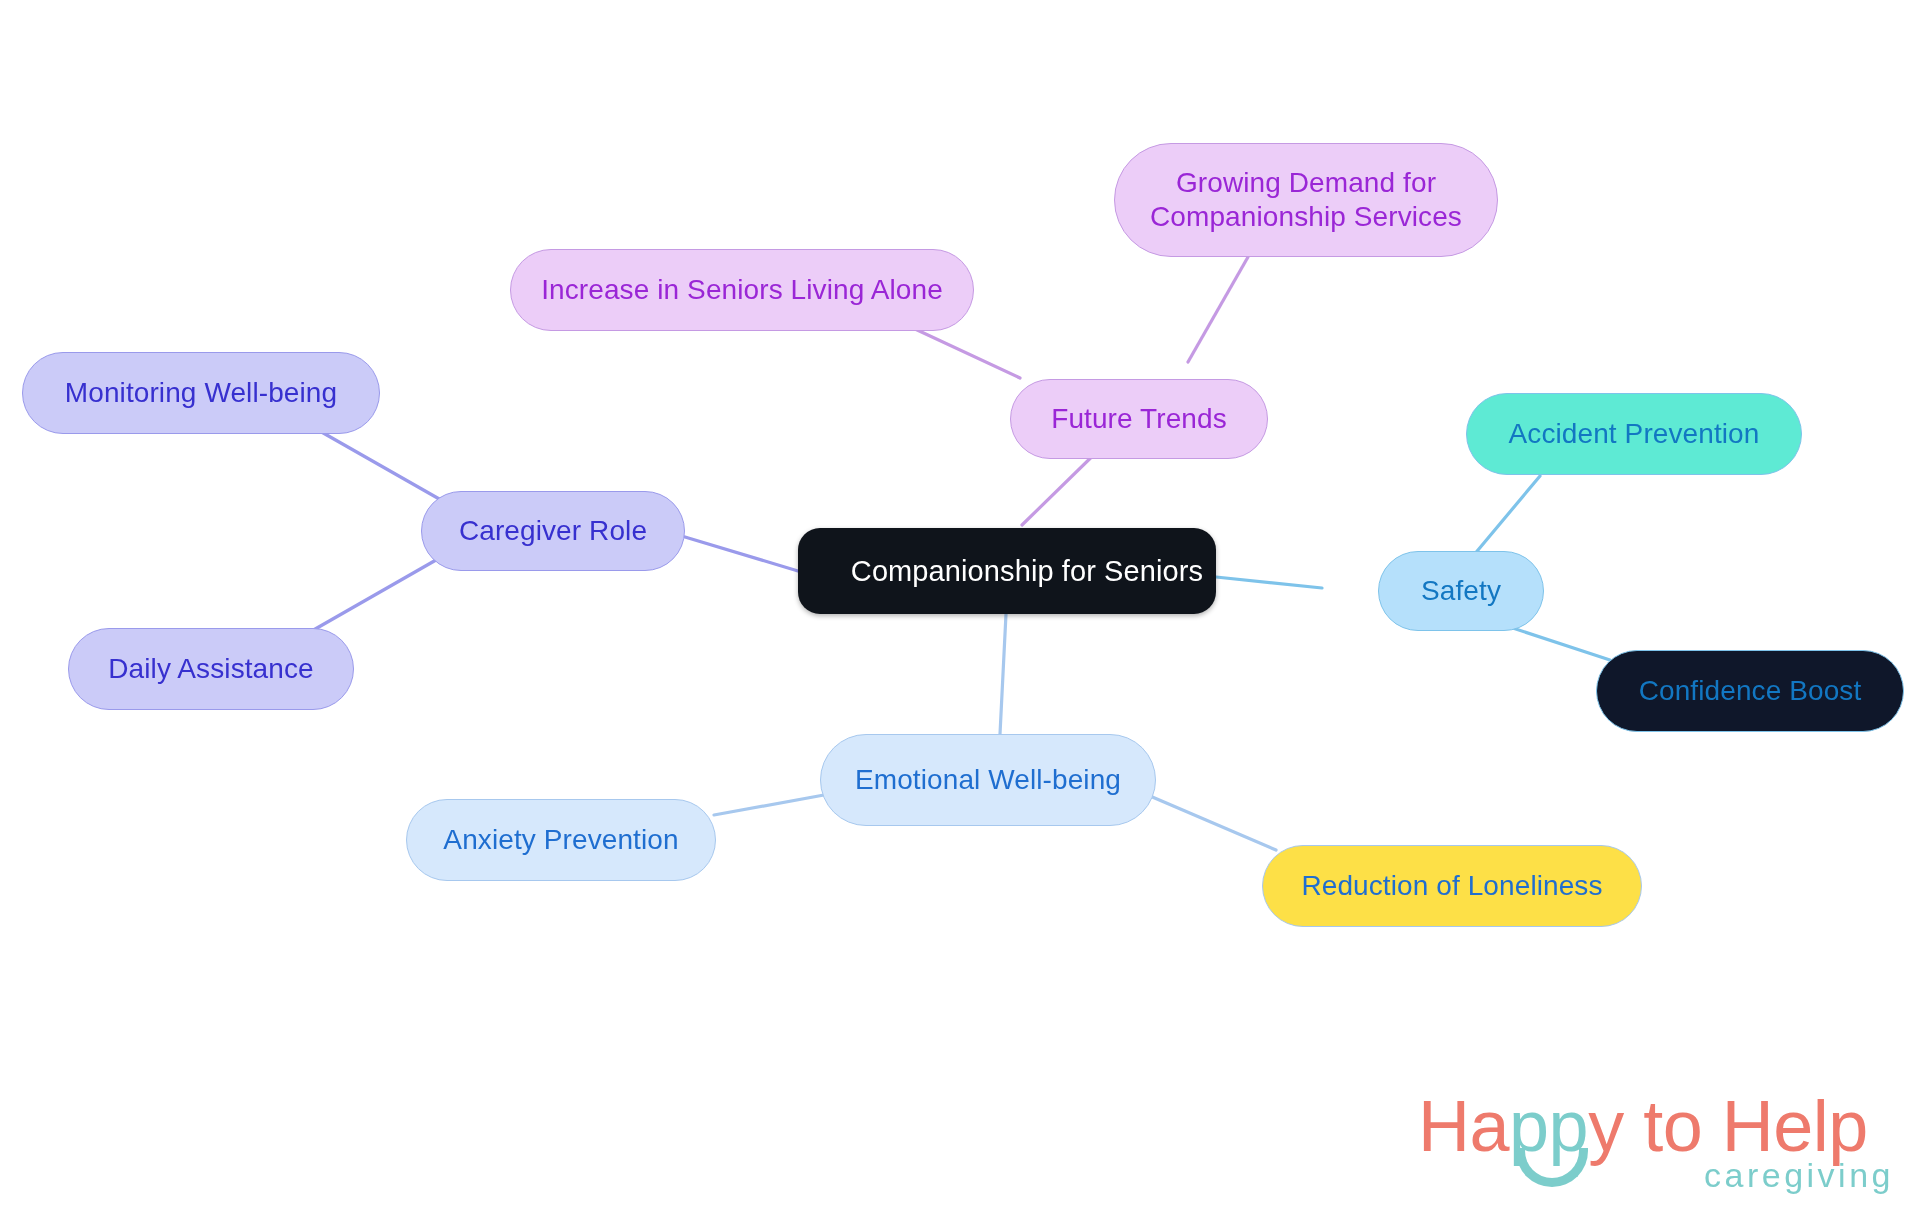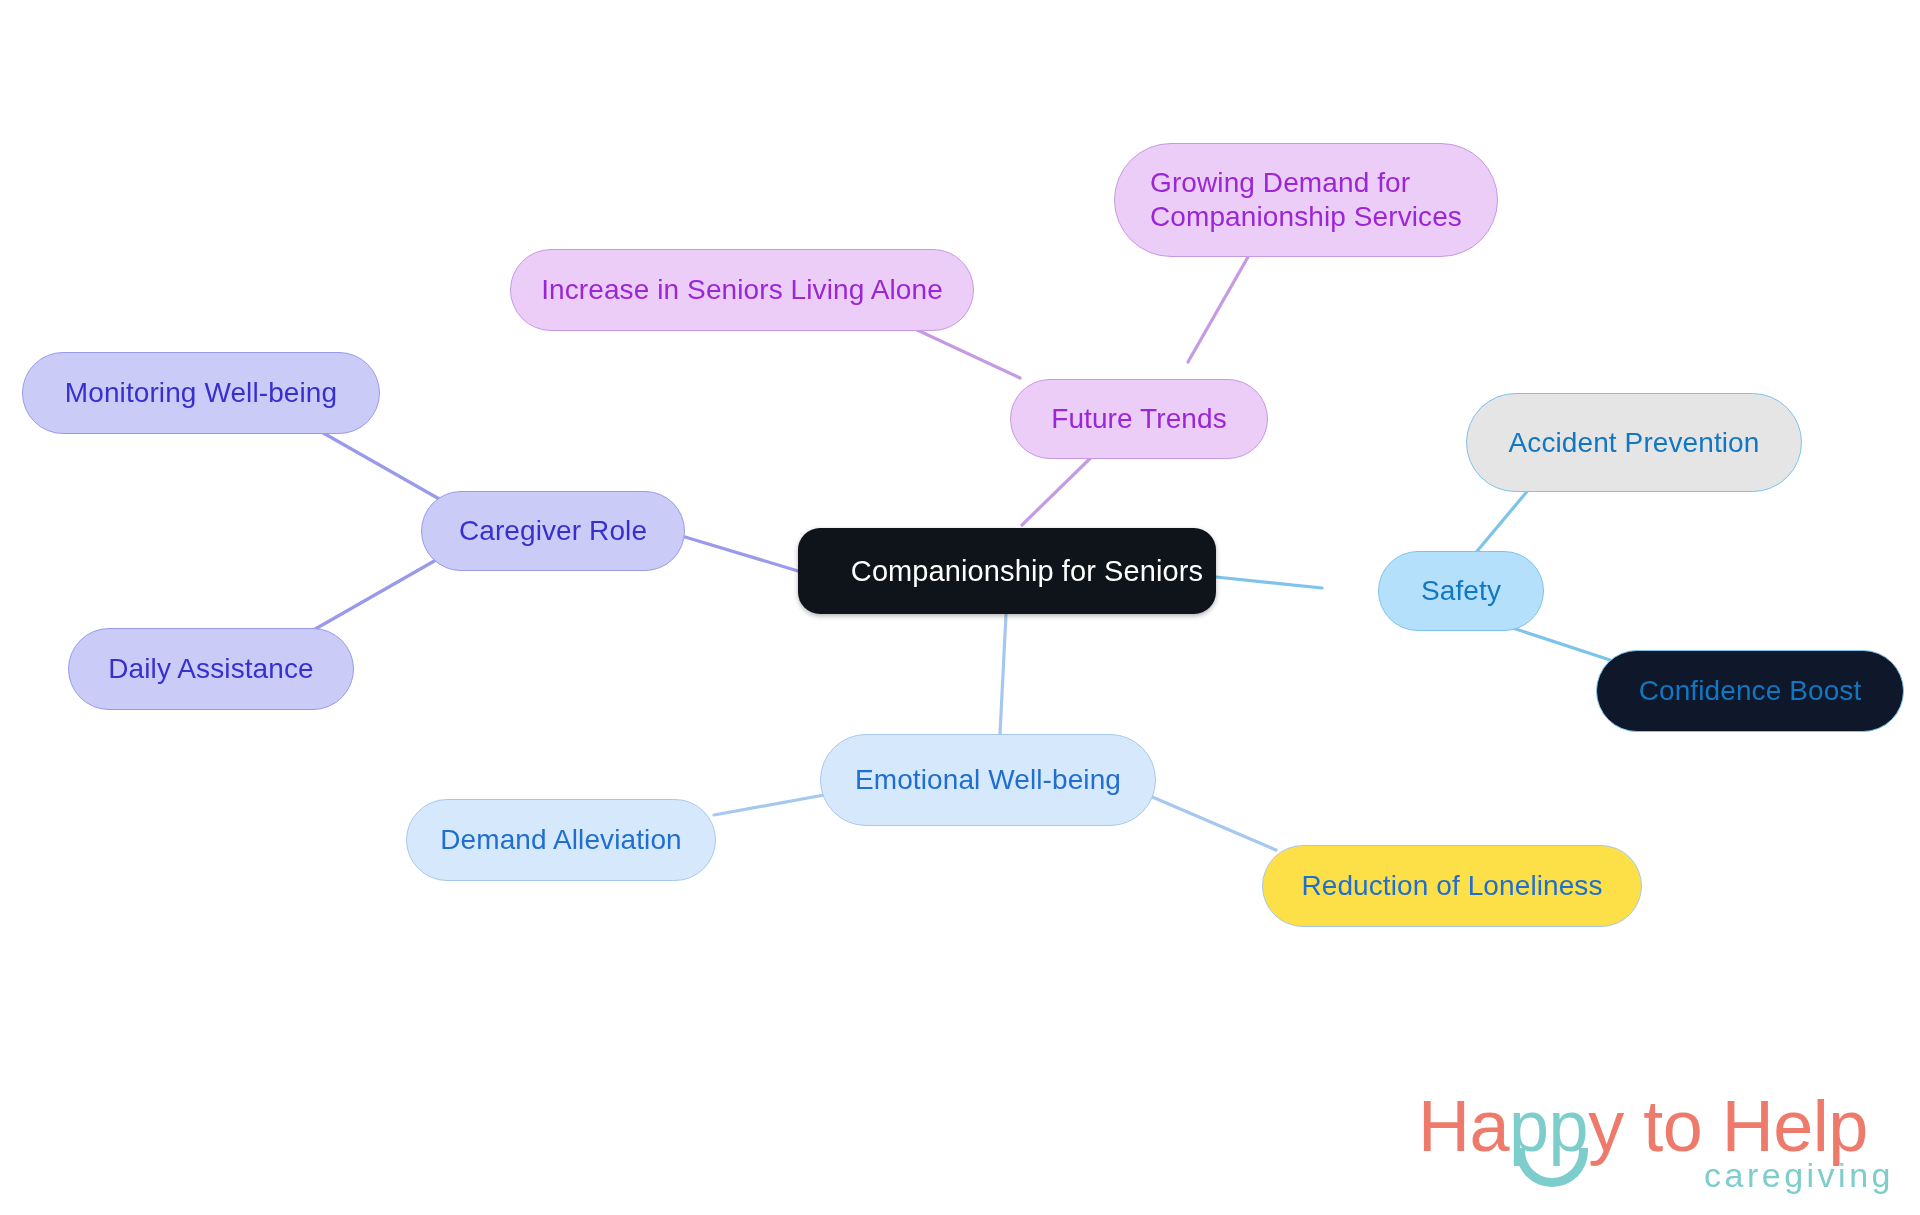--- a/index.html
+++ b/index.html
@@ -30,20 +30,21 @@
     height: 1215px;
     pointer-events: none;
   }
 
   .node {
     position: absolute;
     box-sizing: border-box;
     display: flex;
     align-items: center;
     justify-content: center;
+    text-align: center;
     border-style: solid;
     border-width: 1.5px;
     white-space: pre-line;
     line-height: 1.18;
     letter-spacing: 0.1px;
   }
 
   .node-root {
     border-radius: 22px;
     border-width: 0;
@@ -145,32 +146,32 @@
     <span>Increase in Seniors Living Alone</span>
   </div>
   <div class="node node-leaf two-line" style="left: 1114px; top: 143px; width: 384px; height: 114px; background: rgb(236, 205, 248); border-color: rgb(197, 154, 227); color: rgb(154, 38, 214);">
     <span>Growing Demand for
 Companionship Services</span>
   </div>
 
   <div class="node node-branch" style="left: 1378px; top: 551px; width: 166px; height: 80px; background: rgb(181, 224, 251); border-color: rgb(126, 195, 234); color: rgb(18, 119, 194);">
     <span>Safety</span>
   </div>
-  <div class="node node-leaf" style="left: 1466px; top: 393px; width: 336px; height: 99px; background: #e5e5e5; border-color: rgb(126, 195, 234); color: rgb(18, 119, 194);">
+  <div class="node node-leaf" style="left: 1466px; top: 393px; width: 336px; height: 82px; background: #5eead4; border-color: rgb(126, 195, 234); color: rgb(18, 119, 194);">
     <span>Accident Prevention</span>
   </div>
   <div class="node node-leaf" style="left: 1596px; top: 650px; width: 308px; height: 82px; background: #0f172a; border-color: rgb(126, 195, 234); color: rgb(18, 119, 194);">
     <span>Confidence Boost</span>
   </div>
 
   <div class="node node-branch" style="left: 820px; top: 734px; width: 336px; height: 92px; background: rgb(214, 232, 252); border-color: rgb(167, 200, 238); color: rgb(31, 110, 208);">
     <span>Emotional Well-being</span>
   </div>
   <div class="node node-leaf" style="left: 406px; top: 799px; width: 310px; height: 82px; background: rgb(214, 232, 252); border-color: rgb(167, 200, 238); color: rgb(31, 110, 208);">
-    <span>Demand Alleviation</span>
+    <span>Anxiety Prevention</span>
   </div>
   <div class="node node-leaf" style="left: 1262px; top: 845px; width: 380px; height: 82px; background: #fde047; border-color: rgb(167, 200, 238); color: rgb(31, 110, 208);">
     <span>Reduction of Loneliness</span>
   </div>
 
   <div id="logo">
     <div id="logo-word"><span class="logo-coral">Ha</span><span class="logo-teal">pp</span><span class="logo-coral">y to Help</span></div>
     <div id="logo-smile"></div>
     <div id="logo-sub">caregiving</div>
   </div>

